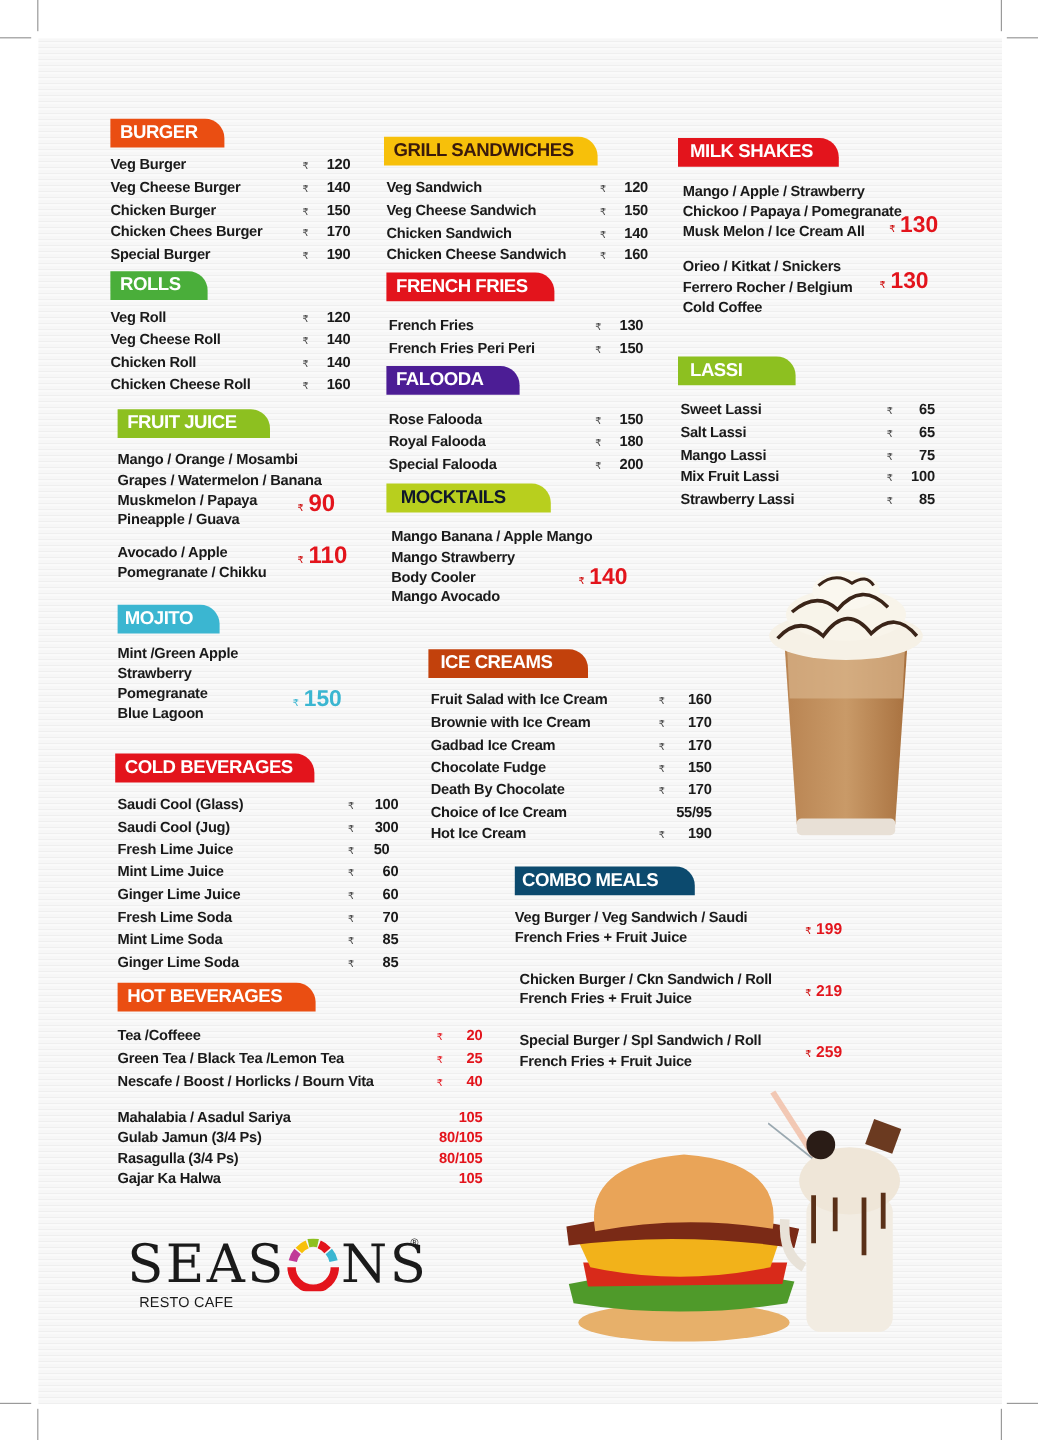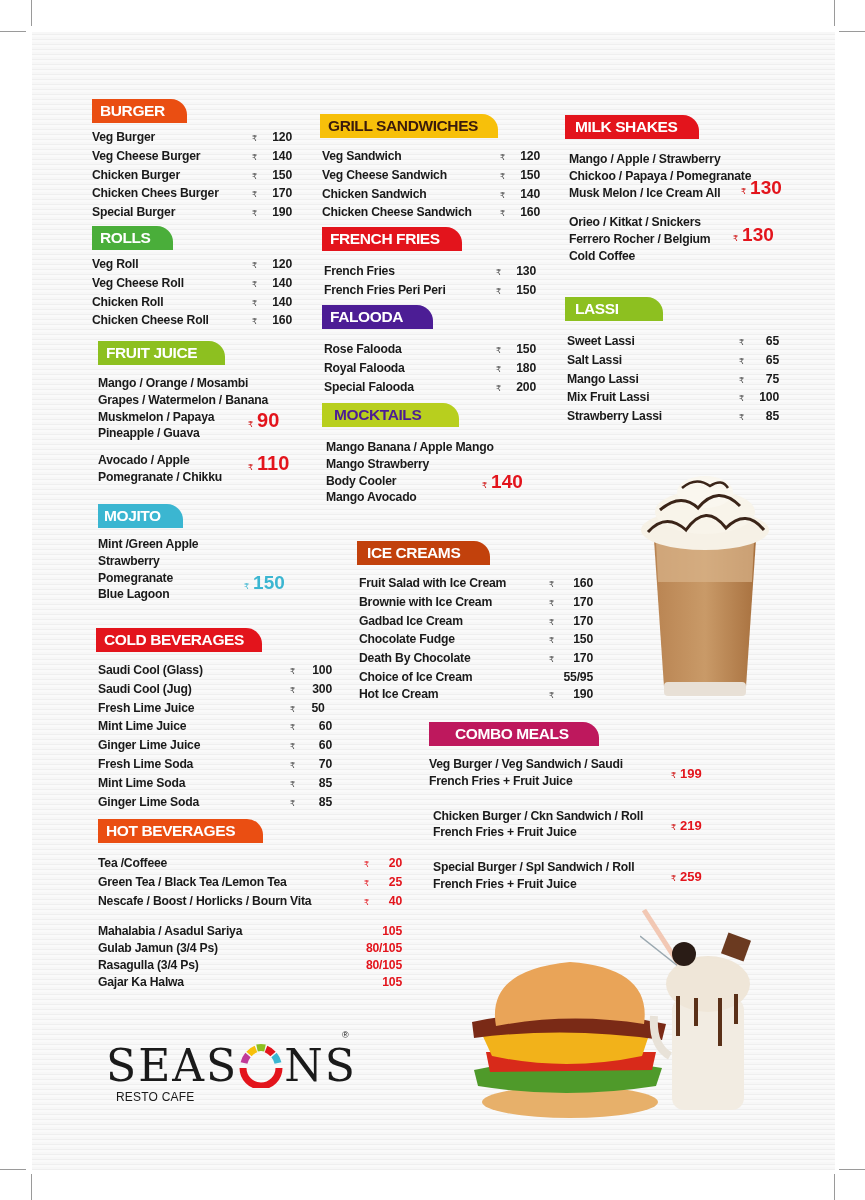--- a/index.html
+++ b/index.html
@@ -15,21 +15,21 @@
   .row .p{text-align:right;min-width:26px;}
   .grp{position:relative;}
   .grp .l{font-size:12.2px;font-weight:bold;line-height:16.8px;letter-spacing:-0.2px;white-space:nowrap;}
   .bigp{position:absolute;font-weight:bold;white-space:nowrap;}
   .bigp .r{font-size:8px;font-weight:normal;color:#c00;margin-right:4px;}
   .red{color:#e3141c;}
   .hot .p{color:#e3141c;}
   .hot .r{color:#e3141c;}
   .img{position:absolute;}
   .logo{position:absolute;left:106px;top:1032px;}
-  .logo .word{font-family:"DejaVu Serif","Liberation Serif",serif;font-size:44px;letter-spacing:2px;color:#1a1a1a;line-height:44px;display:flex;align-items:center;margin-top:12px;}
+  .logo .word{font-family:"DejaVu Serif","Liberation Serif",serif;font-size:44px;letter-spacing:2px;color:#1a1a1a;line-height:44px;display:flex;align-items:center;}
   .logo .sub{font-weight:normal;font-size:12px;margin-left:10px;margin-top:2px;letter-spacing:0.2px;}
   .logo .reg{position:absolute;left:236px;top:-2px;font-size:9px;}
 </style>
 </head>
 <body>
 
 <div class="paper"></div>
 
 <div class="crop" style="left:31px;top:0;width:1px;height:26px"></div>
 <div class="crop" style="left:0;top:31px;width:26px;height:1px"></div>
@@ -270,21 +270,21 @@
       </div>
       <div class="row">
         <span class="n">Special Falooda</span>
         <span class="r">₹</span>
         <span class="p">200</span>
       </div>
     </div>
 </div>
 
 <div class="sec" style="left:322px;top:403px;width:214px">
-  <div class="hdr" style="background:#b8cf1e;color:#4c1d95;padding-left:12px;padding-right:38px">MOCKTAILS</div>
+  <div class="hdr" style="background:#b8cf1e;color:#0f172a;padding-left:12px;padding-right:38px">MOCKTAILS</div>
   <div class="grp" style="margin-top:12px;padding-left:4px">
     <div class="l">Mango Banana / Apple Mango</div>
     <div class="l">Mango Strawberry</div>
     <div class="l">Body Cooler</div>
     <div class="l">Mango Avocado</div>
     <div class="bigp red" style="left:160px;top:32px;font-size:19px"><span class="r">₹</span><span>140</span></div>
   </div>
 </div>
 
 <div class="sec" style="left:357px;top:541px;width:236px">
@@ -322,21 +322,21 @@
       </div>
       <div class="row">
         <span class="n">Hot Ice Cream</span>
         <span class="r">₹</span>
         <span class="p" style="min-width: 30px;">190</span>
       </div>
     </div>
 </div>
 
 <div class="sec" style="left:429px;top:722px;width:280px">
-  <div class="hdr" style="background:#be185d;padding-left:26px;padding-right:30px">COMBO MEALS</div>
+  <div class="hdr" style="background:#0c4a6e;padding-left:6px;padding-right:30px">COMBO MEALS</div>
   <div id="combo-list">
       <div class="grp" style="margin-top: 10px; padding-left: 0px;">
         <div class="l">Veg Burger / Veg Sandwich / Saudi</div>
         <div class="l">French Fries + Fruit Juice</div>
         <div class="bigp red" style="left: 242px; top: 10px; font-size: 13px;"><span class="r">₹</span><span>199</span></div>
       </div>
       <div class="grp" style="margin-top: 18px; padding-left: 4px;">
         <div class="l">Chicken Burger / Ckn Sandwich / Roll</div>
         <div class="l">French Fries + Fruit Juice</div>
         <div class="bigp red" style="left: 242px; top: 10px; font-size: 13px;"><span class="r">₹</span><span>219</span></div>

